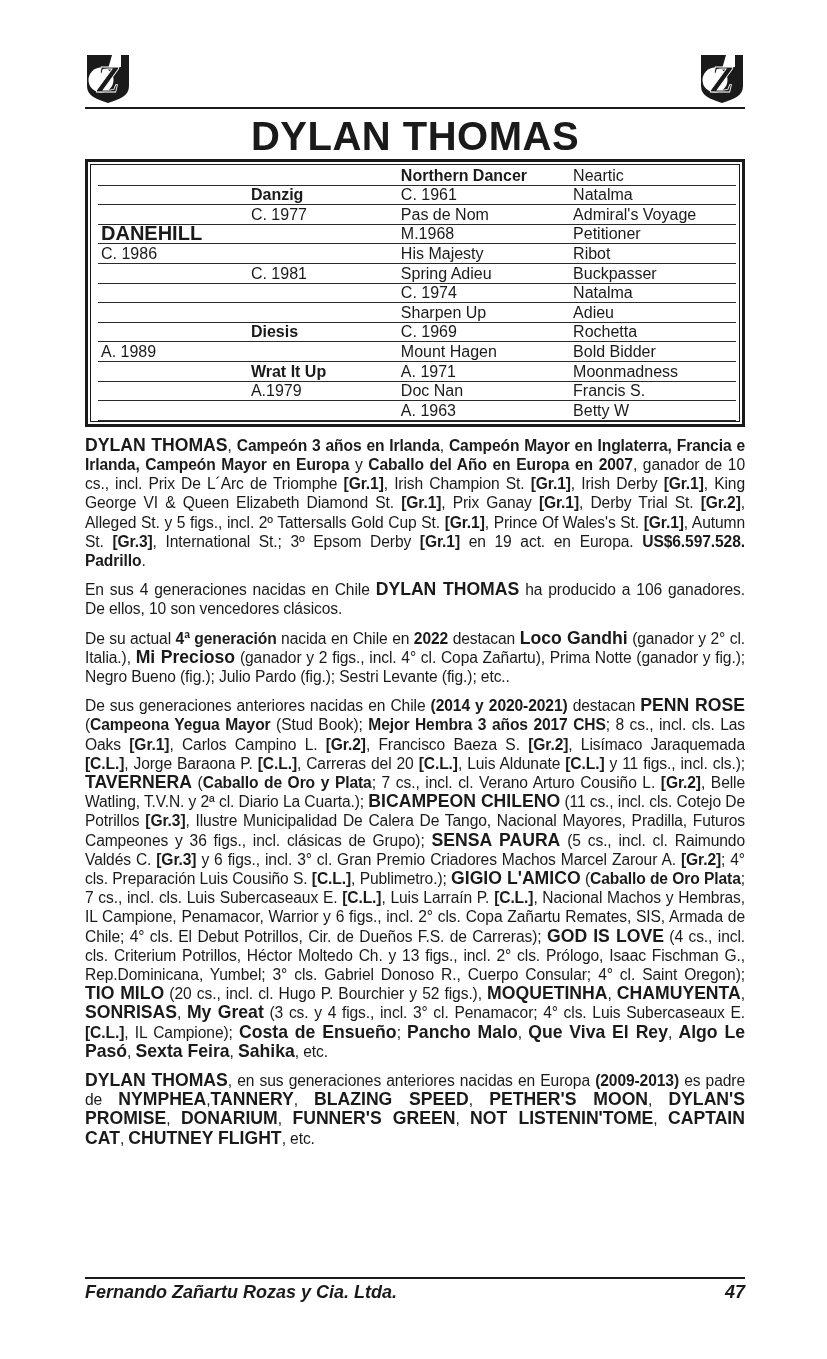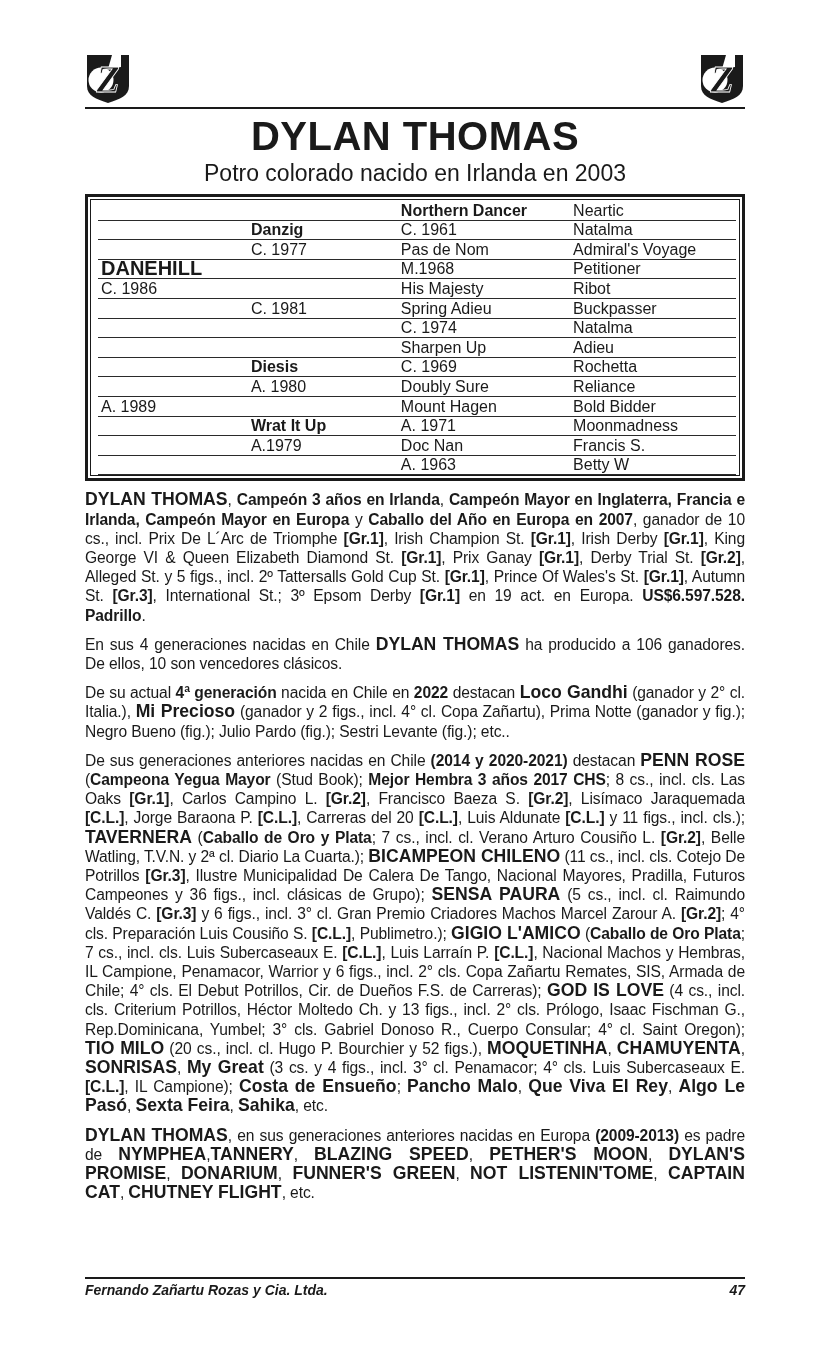--- a/index.html
+++ b/index.html
@@ -36,21 +36,21 @@
   
   .bodytext { margin-top:9px; max-height:768px; overflow:hidden; }
   .bodytext p { font-size:15.6px; line-height:19.2px; text-align:justify;
                 margin-bottom:10px; letter-spacing:-0.1px; }
   .s-b { font-weight:bold; }
   .s-n { font-weight:bold; font-size:1.13em; letter-spacing:0; }
   
   .footer { position:absolute; left:85px; right:82px; top:1277px;
             border-top:2px solid #1a1a1a; padding-top:3px;
             display:flex; justify-content:space-between;
-            font-size:14px; font-weight:bold; font-style:italic;gap:24px; }
+            font-size:18px; font-weight:bold; font-style:italic;gap:24px; }
 </style>
 </head>
 <body>
 
 <div class="page">
 
   <div class="header">
     <svg class="logo" viewBox="0 0 46 50">
       <path d="M2,1 h42 v31 c0,10 -9,13 -21,17 C11,45 2,42 2,32 Z" fill="#1a1a1a"></path>
       <circle cx="16" cy="26" r="12.5" fill="#fff"></circle>
@@ -59,21 +59,20 @@
     </svg>
     <svg class="logo" viewBox="0 0 46 50">
       <path d="M2,1 h42 v31 c0,10 -9,13 -21,17 C11,45 2,42 2,32 Z" fill="#1a1a1a"></path>
       <circle cx="16" cy="26" r="12.5" fill="#fff"></circle>
       <path d="M27,1 h9 v12 l-13,2 Z" fill="#fff"></path>
       <text x="23" y="38" text-anchor="middle" font-family="Liberation Serif, serif" font-style="italic" font-weight="bold" font-size="38" fill="#1a1a1a" stroke="#fff" stroke-width="0.8">Z</text>
     </svg>
   </div>
 
   <div class="horse-title">DYLAN THOMAS</div>
-  <div class="horse-subtitle">Potro colorado nacido en Irlanda en 2003</div>
 
   <div class="ped-outer">
     <div class="ped-inner">
         <div class="prow">
           <div class="pcell c0"></div>
           <div class="pcell c1"></div>
           <div class="pcell c2 s-b">Northern Dancer</div>
           <div class="pcell c3">Neartic</div>
         </div>
         <div class="prow">
@@ -118,26 +117,20 @@
           <div class="pcell c2">Sharpen Up</div>
           <div class="pcell c3">Adieu</div>
         </div>
         <div class="prow">
           <div class="pcell c0"></div>
           <div class="pcell c1 s-b">Diesis</div>
           <div class="pcell c2">C. 1969</div>
           <div class="pcell c3">Rochetta</div>
         </div>
         <div class="prow">
-          <div class="pcell c0"></div>
-          <div class="pcell c1">A. 1980</div>
-          <div class="pcell c2">Doubly Sure</div>
-          <div class="pcell c3">Reliance</div>
-        </div>
-        <div class="prow">
           <div class="pcell c0">A. 1989</div>
           <div class="pcell c1"></div>
           <div class="pcell c2">Mount Hagen</div>
           <div class="pcell c3">Bold Bidder</div>
         </div>
         <div class="prow">
           <div class="pcell c0"></div>
           <div class="pcell c1 s-b">Wrat It Up</div>
           <div class="pcell c2">A. 1971</div>
           <div class="pcell c3">Moonmadness</div>

